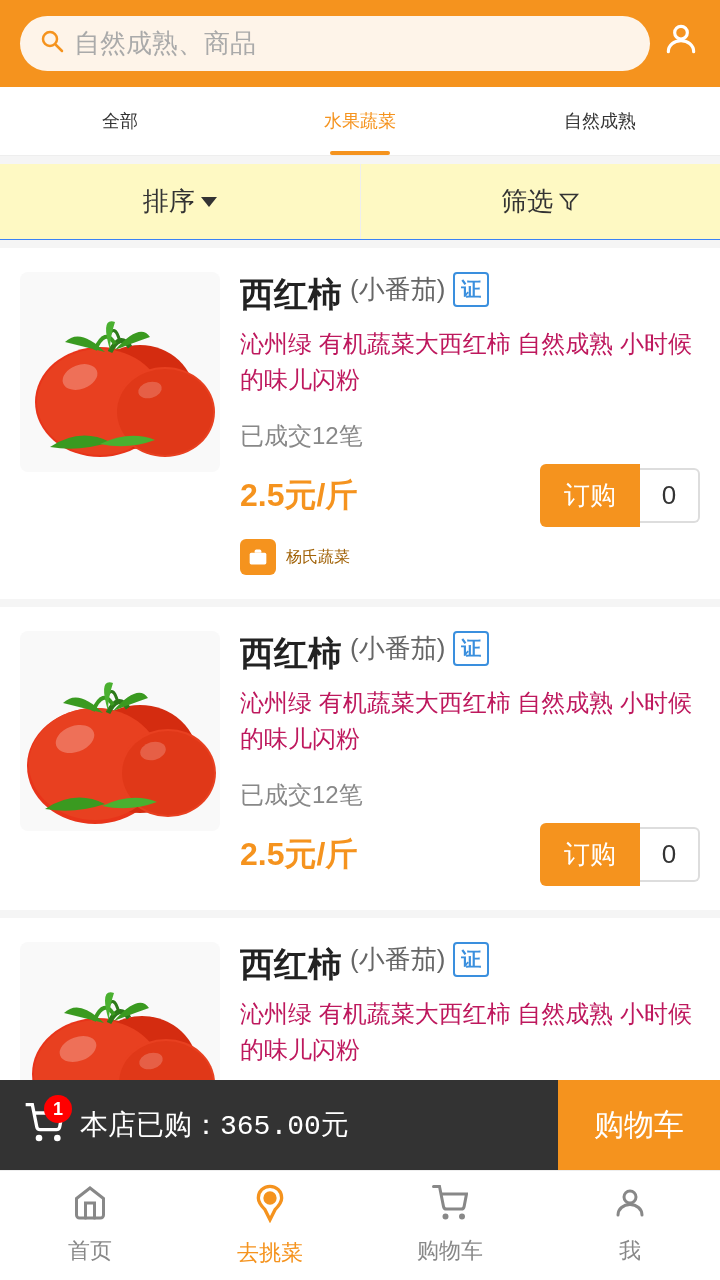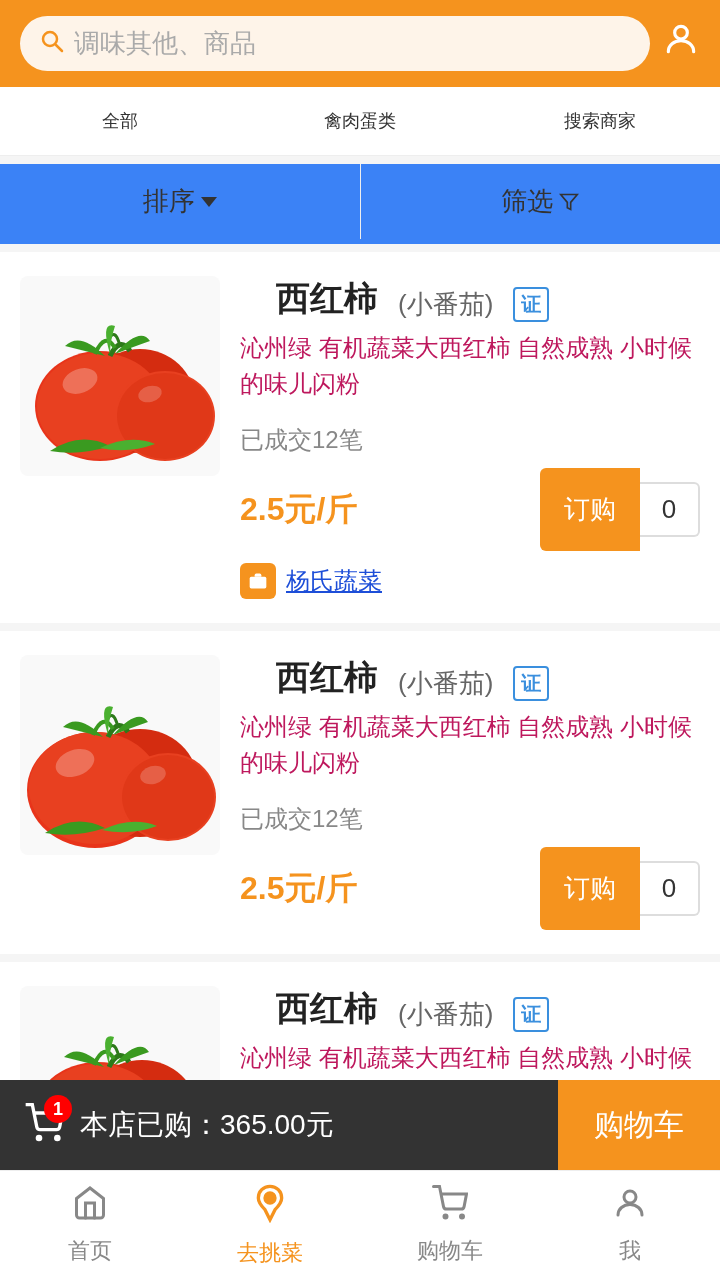--- a/index.html
+++ b/index.html
@@ -13,51 +13,51 @@
     .search-placeholder { color: #aaa; font-size: 26px; }
     .user-icon-wrap { color: white; font-size: 36px; }
 
     
     .category-nav { background: white; display: flex; align-items: center; padding: 0; border-bottom: 1px solid #eee; overflow: hidden; }
     .category-item { flex: 1; text-align: center; padding: 22px 8px; font-size: 18px; color: #333; position: relative; white-space: nowrap; }
     .category-item.active { color: #f5931e; }
     .category-item.active::after { content: ''; position: absolute; bottom: 0; left: 50%; transform: translateX(-50%); width: 60px; height: 4px; background: #f5931e; border-radius: 2px; }
 
     
-    .filter-bar { background: #3b82f6; display: flex; align-items: flex-end; margin-top: 8px; border-bottom: 5px solid #3b82f6; }
+    .filter-bar { background: #fef9c3; display: flex; align-items: flex-end; margin-top: 8px; border-bottom: 1px solid #3b82f6; }
     .filter-item { flex: 1; text-align: center; padding: 20px 0; font-size: 26px; color: #333; display: flex; align-items: center; justify-content: center; gap: 6px; border-right: 1px solid #eee; }
     .filter-item:last-child { border-right: none; }
     .triangle-down { width: 0; height: 0; border-left: 8px solid transparent; border-right: 8px solid transparent; border-top: 10px solid #333; }
 
     
     .product-list { padding: 0; }
     .product-card { background: white; margin-top: 8px; padding: 24px 20px; display: flex; gap: 20px; position: relative; }
     .product-image { width: 200px; height: 200px; flex-shrink: 0; background: #f9f9f9; border-radius: 8px; overflow: hidden; display: flex; align-items: center; justify-content: center; }
     .product-info { flex: 1; display: flex; flex-direction: column; gap: 8px; }
-    .product-title { font-size: 34px; font-weight: bold; color: #222; display: flex; align-items: flex-end; gap: 20px; flex-wrap: wrap; margin-left: 36px; }
+    .product-title { font-size: 34px; font-weight: bold; color: #222; display: flex; align-items: flex-start; gap: 8px; flex-wrap: wrap; }
     .product-title-main { font-size: 34px; font-weight: bold; color: #222; }
     .product-title-sub { font-size: 26px; color: #666; font-weight: normal; }
     .cert-badge { border: 2px solid #3a8fde; color: #3a8fde; font-size: 20px; padding: 2px 6px; border-radius: 4px; }
     .product-desc { font-size: 24px; color: #be185d; line-height: 1.5; }
     .product-stats { font-size: 24px; color: #888; margin-top: 14px; }
     .price-row { display: flex; align-items: center; justify-content: space-between; margin-top: 4px; gap: 16px; }
     .price { font-size: 32px; color: #f5931e; font-weight: bold; }
     .order-btn-wrap { display: flex; align-items: center; gap: 0; }
-    .order-btn { background: #f5931e; color: white; border: none; padding: 24px 24px; font-size: 26px; border-radius: 6px 0 0 6px; cursor: pointer; }
+    .order-btn { background: #f5931e; color: white; border: none; padding: 14px 24px; font-size: 26px; border-radius: 6px 0 0 6px; cursor: pointer; }
     .quantity-box { border: 2px solid #ddd; border-left: none; padding: 10px 20px; font-size: 26px; color: #333; min-width: 60px; text-align: center; border-radius: 0 6px 6px 0; }
     .store-row { display: flex; align-items: center; gap: 10px; margin-top: 4px; }
     .store-icon { width: 36px; height: 36px; background: #f5931e; border-radius: 6px; display: flex; align-items: center; justify-content: center; color: white; font-size: 18px; }
-    .store-name { font-size: 24px; color: #1d4ed8; text-decoration: underline; }
+    .store-name { font-size: 16px; color: #a16207; }
 
     
     .cart-bar { background: #333; display: flex; align-items: center; height: 90px; position: fixed; bottom: 110px; left: 0; width: 720px; z-index: 100; }
     .cart-info { flex: 1; display: flex; align-items: center; gap: 16px; padding: 0 24px; }
     .cart-icon-wrap { position: relative; }
     .cart-badge { position: absolute; top: -8px; right: -8px; background: red; color: white; border-radius: 50%; width: 28px; height: 28px; display: flex; align-items: center; justify-content: center; font-size: 18px; font-weight: bold; }
-    .cart-text { color: white; font-size: 28px; }
+    .cart-text { color: white; font-size: 28px; font-family: Liberation Mono, monospace; }
     .cart-btn { background: #f5931e; color: white; padding: 0 36px; height: 100%; font-size: 30px; border: none; cursor: pointer; }
 
     
     .bottom-nav { background: white; display: flex; align-items: center; border-top: 1px solid #eee; height: 110px; position: fixed; bottom: 0; left: 0; width: 720px; z-index: 101; }
     .nav-item { flex: 1; display: flex; flex-direction: column; align-items: center; justify-content: center; gap: 6px; padding: 10px 0; cursor: pointer; }
     .nav-icon { font-size: 38px; color: #888; }
     .nav-icon.active { color: #f5931e; }
     .nav-label { font-size: 22px; color: #888; }
     .nav-label.active { color: #f5931e; }
 
@@ -68,34 +68,34 @@
 <body>
 
 <div class="header">
   <div class="search-bar">
     <span class="search-icon-wrap">
       <svg width="24" height="24" viewBox="0 0 24 24" fill="none" stroke="#f5931e" stroke-width="2.5" stroke-linecap="round">
         <circle cx="10" cy="10" r="7"></circle>
         <line x1="16" y1="16" x2="22" y2="22"></line>
       </svg>
     </span>
-    <span class="search-placeholder">调味其他、商品</span>
+    <span class="search-placeholder">自然成熟、商品</span>
   </div>
   <div class="user-icon-wrap">
     <svg width="38" height="38" viewBox="0 0 24 24" fill="none" stroke="white" stroke-width="2" stroke-linecap="round">
       <circle cx="12" cy="8" r="4"></circle>
       <path d="M4 20c0-4 3.6-7 8-7s8 3 8 7"></path>
     </svg>
   </div>
 </div>
 
 <div class="category-nav">
   <div class="category-item">全部</div>
-  <div class="category-item">禽肉蛋类</div>
-  <div class="category-item">搜索商家</div>
+  <div class="category-item active">水果蔬菜</div>
+  <div class="category-item">自然成熟</div>
 </div>
 
 <div class="filter-bar">
   <div class="filter-item">
     <span>排序</span>
     <div class="triangle-down"></div>
   </div>
   <div class="filter-item">
     <span>筛选</span>
     <svg width="20" height="20" viewBox="0 0 24 24" fill="none" stroke="#333" stroke-width="2">

